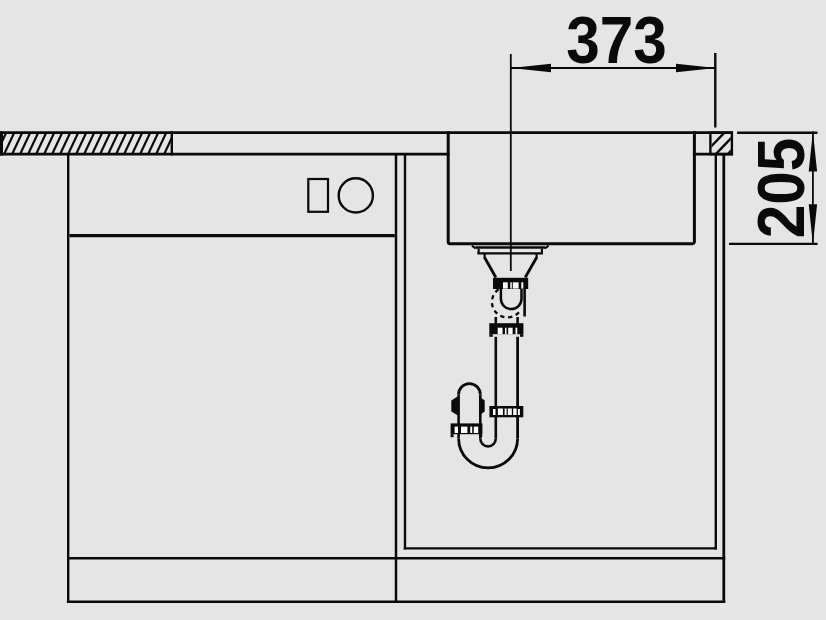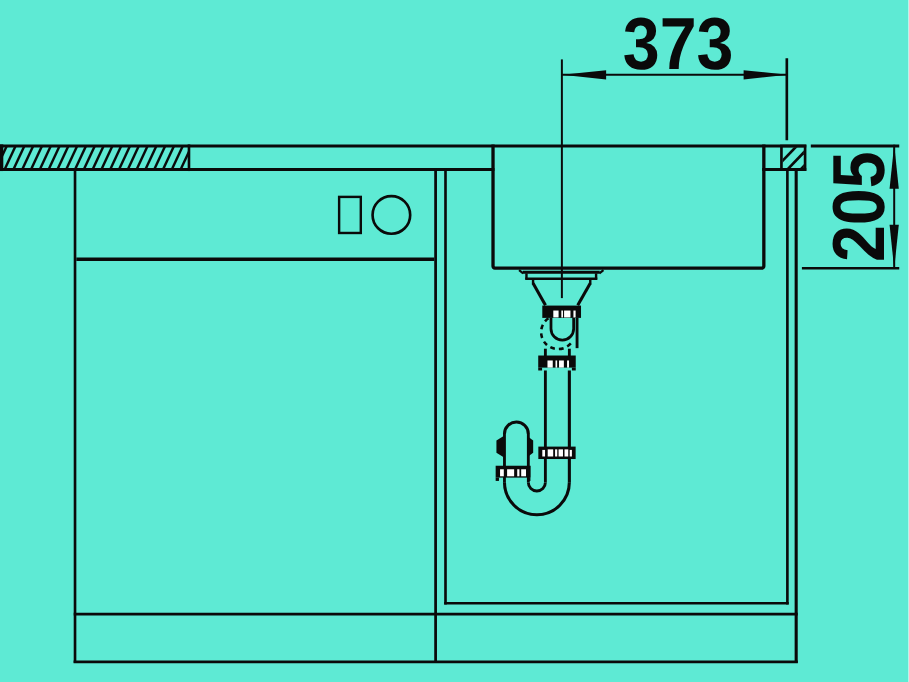--- a/index.html
+++ b/index.html
@@ -1,16 +1,16 @@
 <!DOCTYPE html>
 <html><head>
 <meta charset="utf-8">
 <style>
   html,body{margin:0;padding:0;background:#fff;}
-  .wrap{width:826px;height:620px;position:relative;background:#5eead4;overflow:hidden;}
+  .wrap{width:826px;height:620px;position:relative;background:#e5e5e5;overflow:hidden;}
   text{font-family:"Liberation Sans", sans-serif;font-weight:bold;fill:#0a0a0a;}
 </style>
 </head>
 <body>
 <div class="wrap">
 <svg width="826" height="620" viewBox="0 0 826 620" xmlns="http://www.w3.org/2000/svg">
 <g stroke="#0a0a0a" fill="none" stroke-linecap="butt">
 
 <line x1="0" y1="132.7" x2="733" y2="132.7" stroke-width="2.8"></line>
 

